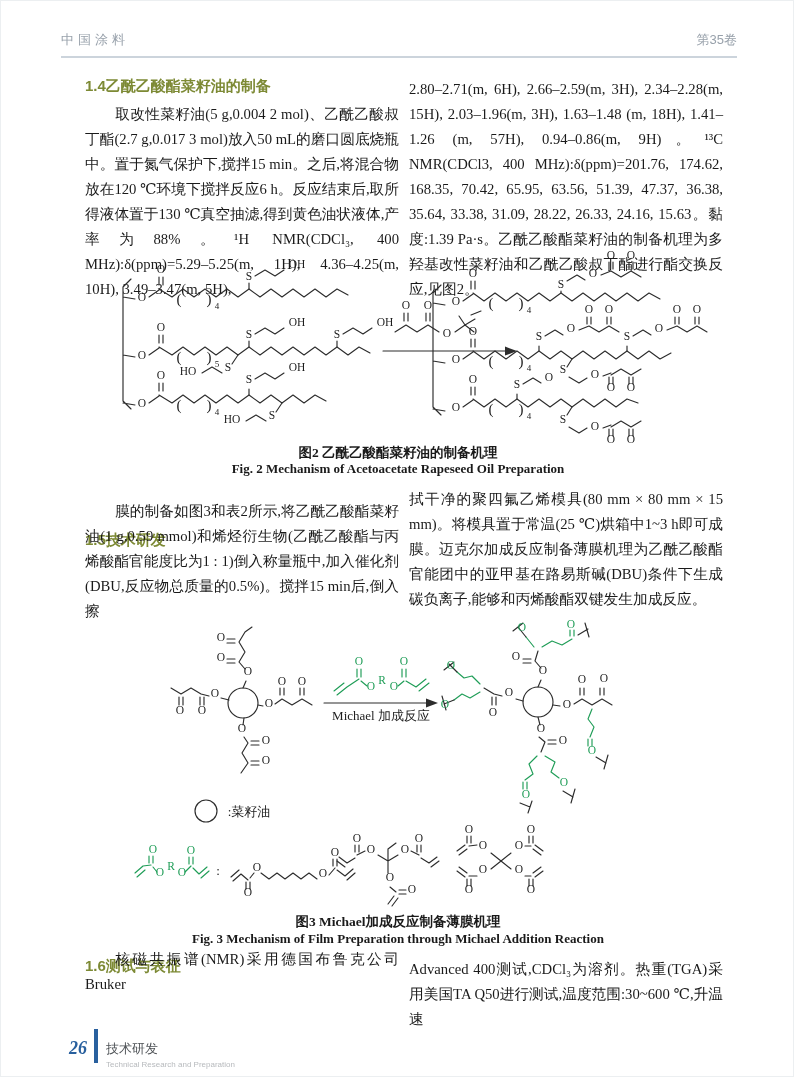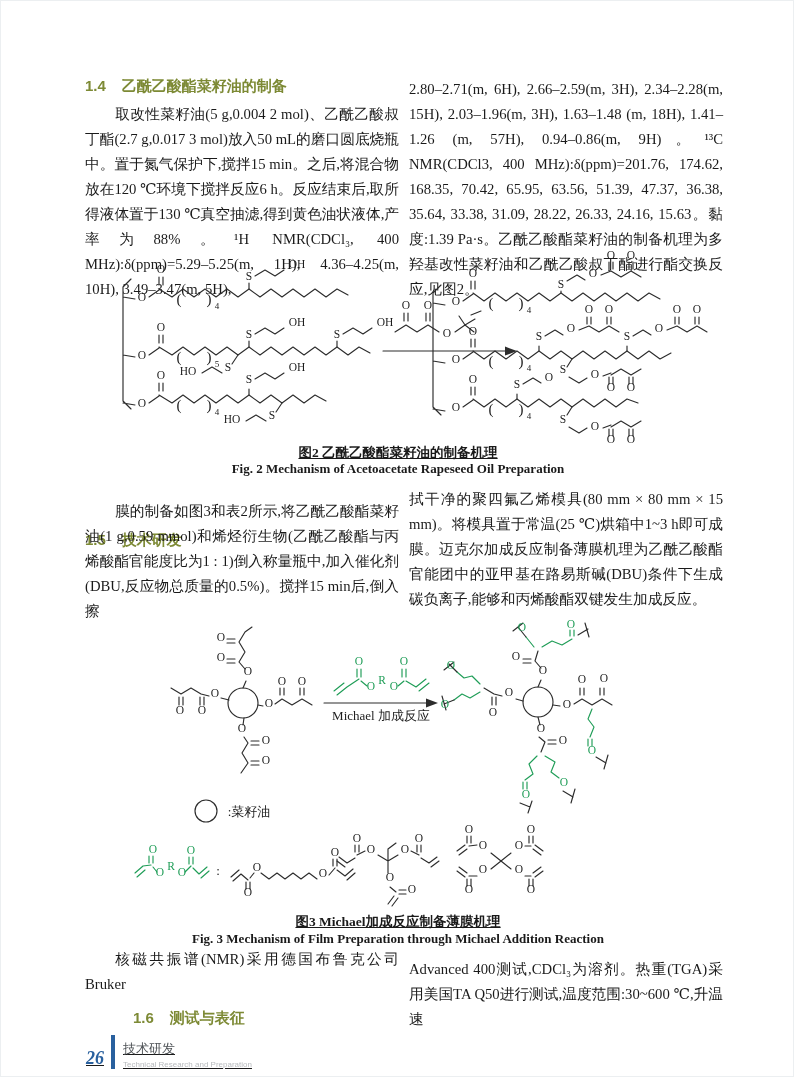--- a/index.html
+++ b/index.html
@@ -3,45 +3,49 @@
 <meta charset="utf-8">
 <style>
   html,body{margin:0;padding:0;background:#ffffff;}
   .page{position:relative;width:794px;height:1077px;background:#fff;overflow:hidden;
         font-family:"Liberation Serif","DejaVu Serif",serif;color:#1a1a1a;border:1px solid #eceff1;box-sizing:border-box;}
   .header{position:absolute;top:30px;left:60px;width:676px;display:flex;justify-content:space-between;
           align-items:flex-end;color:#98a1ab;font-size:13px;border-bottom:2px solid #ccd4dc;
           padding-bottom:7px;font-family:"Liberation Sans",sans-serif;}
   .journal{letter-spacing:4px;}
   .sec-heading{position:absolute;left:84px;font-family:"Liberation Sans",sans-serif;font-weight:bold;
-               font-size:15px;color:#7d8a35;display:flex;gap:16px;white-space:nowrap;}
+               font-size:15px;color:#7d8a35;display:flex;white-space:nowrap;}
   .para{position:absolute;width:314px;font-size:14.7px;line-height:25px;text-align:justify;
         text-justify:inter-ideograph;}
   .para.left{left:84px;}
   .para.right{left:408px;}
   .indent{text-indent:2.05em;}
   .caption{position:absolute;left:0;width:794px;text-align:center;font-weight:bold;}
-  .cap-zh{font-size:13.5px;text-decoration:underline;}
+  .cap-zh{font-size:13.5px;}
   .cap-en{font-size:13px;}
   .figsvg{position:absolute;left:84px;}
   .figsvg path,.figsvg circle,.figsvg line{fill:none;stroke:#2c2c2c;stroke-width:1.15;stroke-linecap:round;stroke-linejoin:round;}
   .figsvg .green{stroke:#1f9d57;}
   .figsvg .ah{fill:#2c2c2c;stroke:none;}
-  .footer{position:absolute;left:85px;top:1022px;display:flex;align-items:flex-end;text-decoration:underline;}
+  .footer{position:absolute;left:68px;top:1022px;display:flex;align-items:center;}
   .page-num{font-style:italic;font-weight:bold;font-size:18px;color:#29609e;margin-right:7px;margin-top:5px;
             font-family:"Liberation Serif",serif;}
   .bar{width:4px;height:34px;background:#29609e;margin-right:8px;}
   .dept-zh{font-size:13px;color:#4f5357;font-family:"Liberation Sans",sans-serif;margin-top:17px;}
   .dept-en{font-size:8px;color:#b7babd;font-family:"Liberation Sans",sans-serif;margin-top:2px;}
 </style>
 </head>
 <body>
 
 <div class="page">
 
+  <div class="header">
+    <span class="journal">中国涂料</span>
+    <span>第35卷</span>
+  </div>
 
   <div class="sec-heading" style="top:76px;">
     <span>1.4</span>
     <span>乙酰乙酸酯菜籽油的制备</span>
   </div>
   <div class="para left indent" style="top:101px;">取改性菜籽油(5 g,0.004 2 mol)、乙酰乙酸叔丁酯(2.7 g,0.017 3 mol)放入50 mL的磨口圆底烧瓶中。置于氮气保护下,搅拌15 min。之后,将混合物放在120 ℃环境下搅拌反应6 h。反应结束后,取所得液体置于130 ℃真空抽滤,得到黄色油状液体,产率为88%。¹H NMR(CDCl₃, 400 MHz):δ(ppm)=5.29–5.25(m, 1H), 4.36–4.25(m, 10H), 3.49–3.47(m, 5H),</div>
   <div class="para right" style="top:76px;">2.80–2.71(m, 6H), 2.66–2.59(m, 3H), 2.34–2.28(m, 15H), 2.03–1.96(m, 3H), 1.63–1.48 (m, 18H), 1.41–1.26 (m, 57H), 0.94–0.86(m, 9H)。¹³C NMR(CDCl3, 400 MHz):δ(ppm)=201.76, 174.62, 168.35, 70.42, 65.95, 63.56, 51.39, 47.37, 36.38, 35.64, 33.38, 31.09, 28.22, 26.33, 24.16, 15.63。黏度:1.39 Pa·s。乙酰乙酸酯菜籽油的制备机理为多羟基改性菜籽油和乙酰乙酸叔丁酯进行酯交换反应,见图2。</div>
 
   <svg class="figsvg" style="top:250px;" width="690" height="200" viewBox="0 0 690 200">
     <g>
@@ -248,21 +252,21 @@
         <text x="446" y="218" font-size="11.5" fill="#1d1d1d" text-anchor="middle" font-family="&quot;Liberation Serif&quot;,&quot;DejaVu Serif&quot;,serif">O</text>
         <text x="398" y="258" font-size="11.5" fill="#1d1d1d" text-anchor="middle" font-family="&quot;Liberation Serif&quot;,&quot;DejaVu Serif&quot;,serif">O</text>
         <text x="384" y="278" font-size="11.5" fill="#1d1d1d" text-anchor="middle" font-family="&quot;Liberation Serif&quot;,&quot;DejaVu Serif&quot;,serif">O</text>
         <text x="434" y="258" font-size="11.5" fill="#1d1d1d" text-anchor="middle" font-family="&quot;Liberation Serif&quot;,&quot;DejaVu Serif&quot;,serif">O</text>
         <text x="446" y="278" font-size="11.5" fill="#1d1d1d" text-anchor="middle" font-family="&quot;Liberation Serif&quot;,&quot;DejaVu Serif&quot;,serif">O</text>
       </g>
   </svg>
   <div class="caption cap-zh" style="top:912px;">图3  Michael加成反应制备薄膜机理</div>
   <div class="caption cap-en" style="top:930px;">Fig. 3  Mechanism of Film Preparation through Michael Addition Reaction</div>
 
-  <div class="sec-heading" style="top:1008px;margin-left:48px;">
+  <div class="sec-heading" style="top:956px;">
     <span>1.6</span>
     <span>测试与表征</span>
   </div>
   <div class="para left indent" style="top:946px;">核磁共振谱(NMR)采用德国布鲁克公司Bruker</div>
   <div class="para right" style="top:956px;">Advanced 400测试,CDCl₃为溶剂。热重(TGA)采用美国TA Q50进行测试,温度范围:30~600 ℃,升温速</div>
 
   <div class="footer">
     <span class="page-num">26</span>
     <span class="bar"></span>
     <span>

